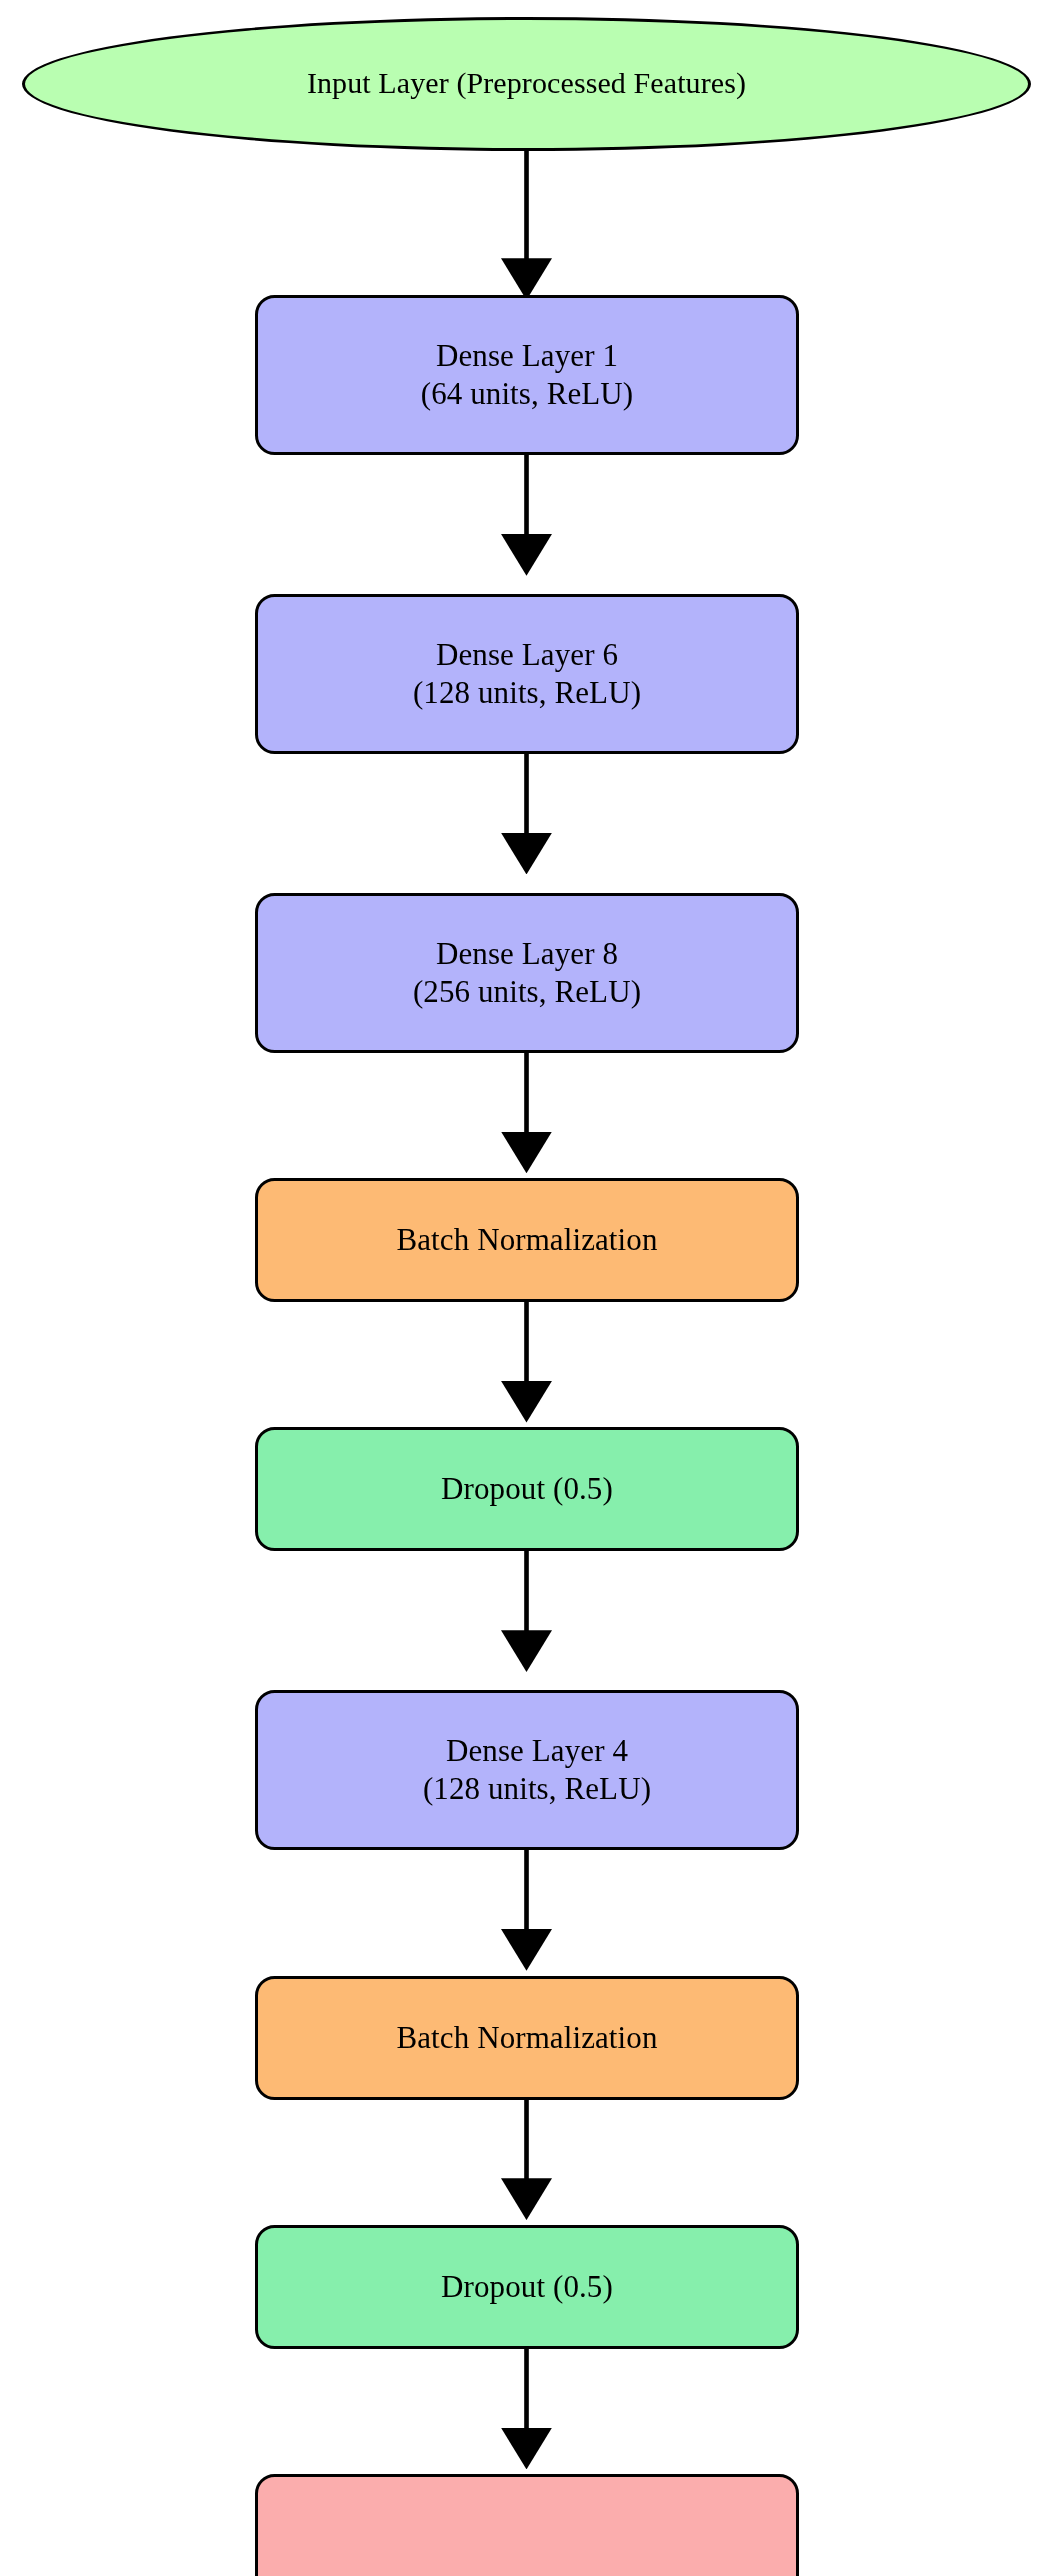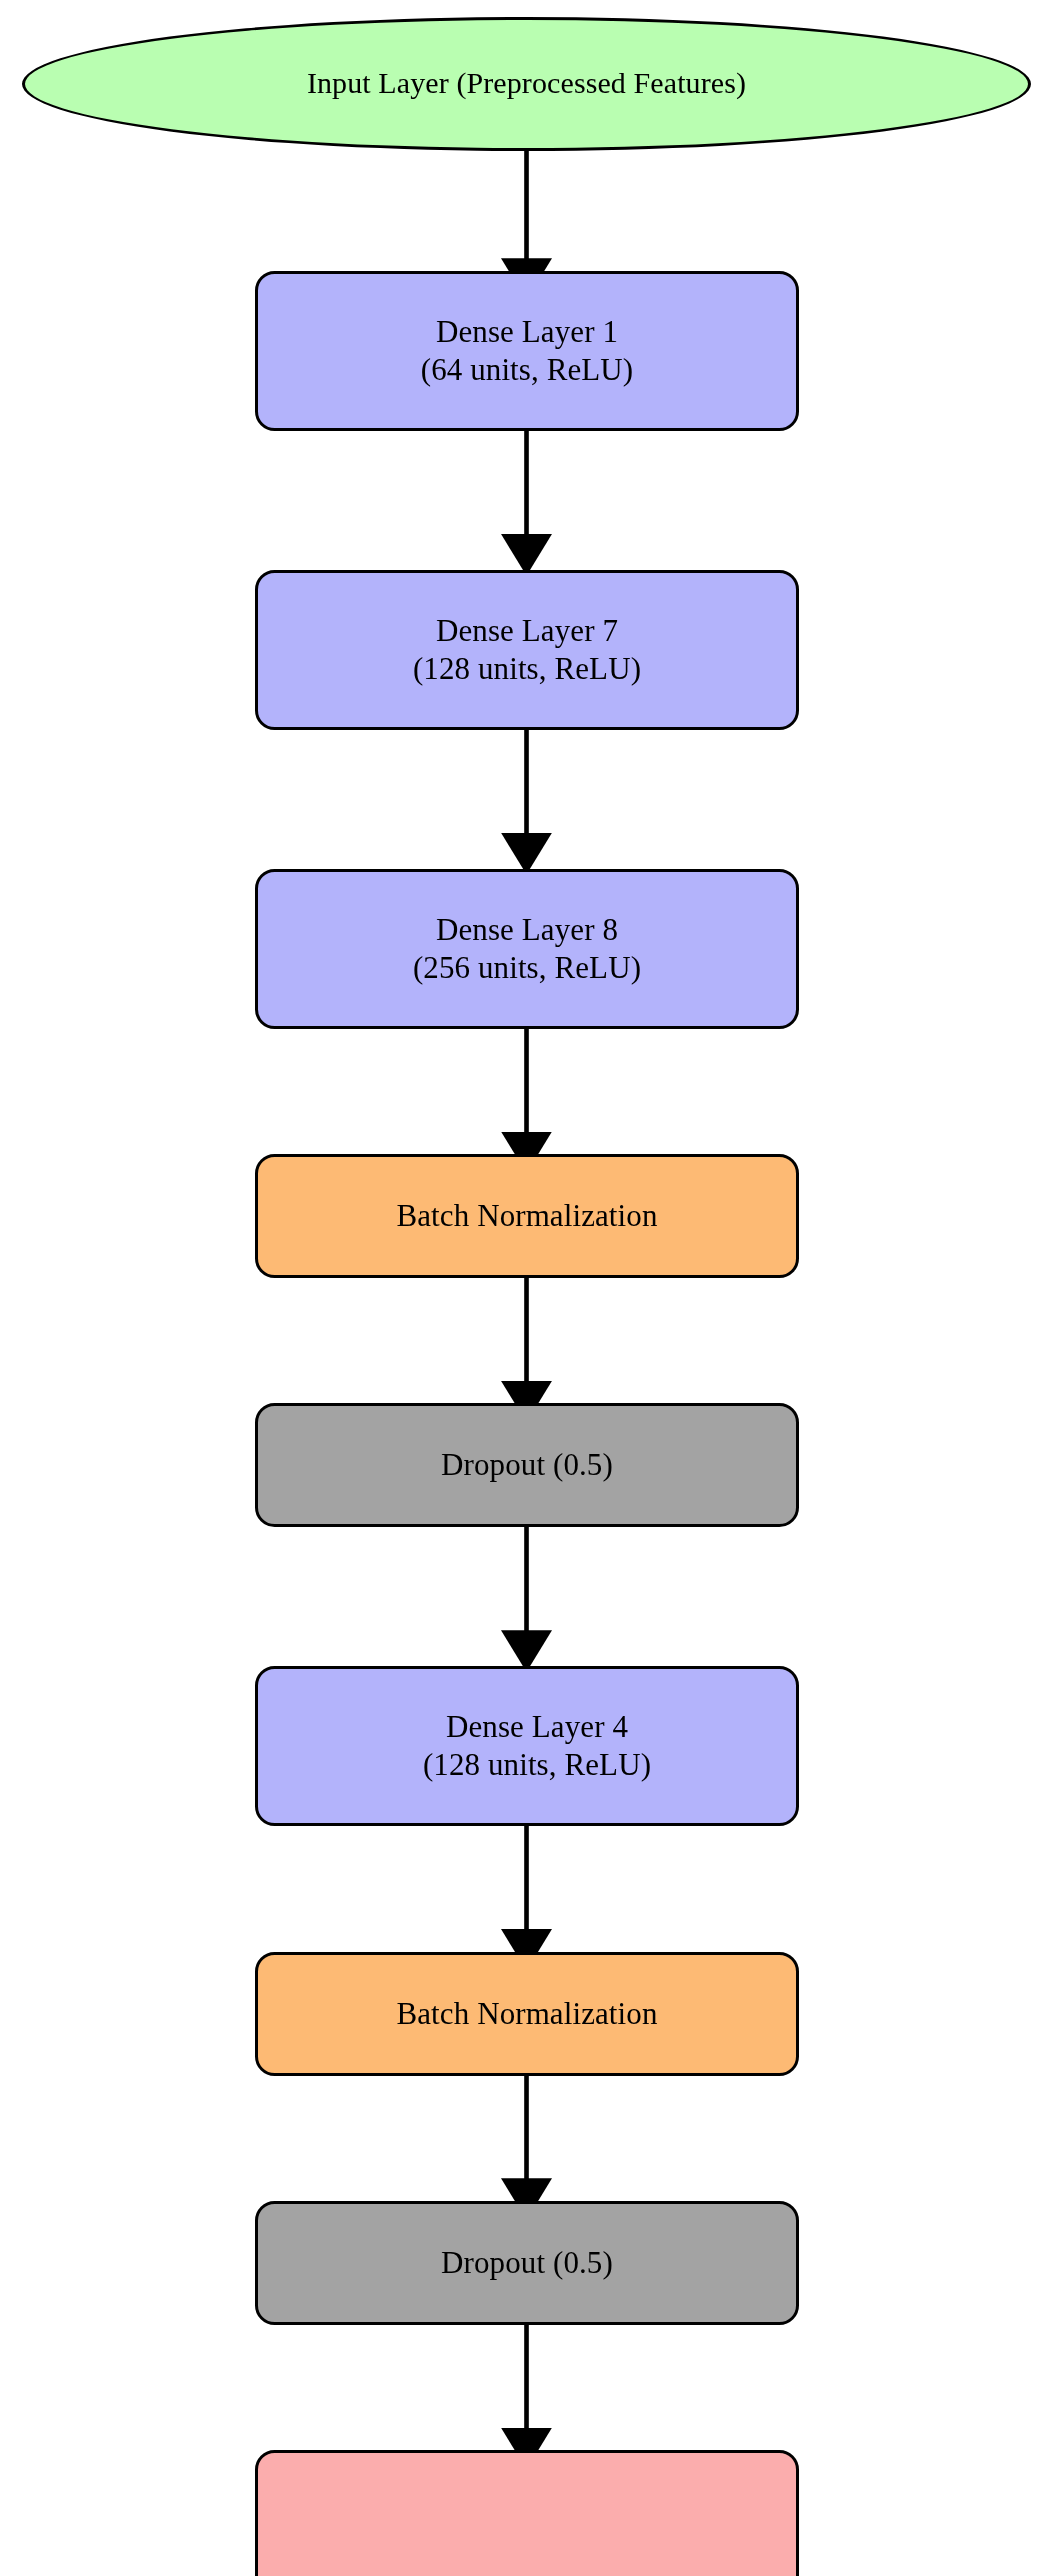--- a/index.html
+++ b/index.html
@@ -51,28 +51,29 @@
   }
 
   
   .node.shape-ellipse {
     border-radius: 50% / 50%;
   }
 
   
   .node.shape-rounded {
     border-radius: 19.6px;
+    margin-top: 24px;
   }
 
   
   .fill-green  { background: #b9febl; }
   .fill-green  { background: #b9feb1; }
   .fill-purple { background: #b3b3fb; }
   .fill-orange { background: #fdba74; }
-  .fill-yellow { background: #a3a3a3; }
+  .fill-yellow { background: #86efac; }
   .fill-pink   { background: #fbadad; }
 
   
   .fs-ellipse  { font-size: 30px; }
   .fs-box      { font-size: 31px; }
 </style>
 </head>
 <body>
 
 <div id="diagram">
@@ -106,21 +107,21 @@
   <div class="node shape-ellipse fill-green" style="left:22px; top:16.5px; width:1009px; height:134px;">
     <span class="node-label fs-ellipse">Input Layer (Preprocessed Features)</span>
   </div>
 
   <div class="node shape-rounded fill-purple" style="left:255px; top:271px; width:544px; height:160px;">
     <span class="node-label fs-box">Dense Layer 1
 (64 units, ReLU)</span>
   </div>
 
   <div class="node shape-rounded fill-purple" style="left:255px; top:570px; width:544px; height:160px;">
-    <span class="node-label fs-box">Dense Layer 7
+    <span class="node-label fs-box">Dense Layer 6
 (128 units, ReLU)</span>
   </div>
 
   <div class="node shape-rounded fill-purple" style="left:255px; top:869px; width:544px; height:160px;">
     <span class="node-label fs-box">Dense Layer 8
 (256 units, ReLU)</span>
   </div>
 
   <div class="node shape-rounded fill-orange" style="left:255px; top:1154px; width:544px; height:124px;">
     <span class="node-label fs-box">Batch Normalization</span>

